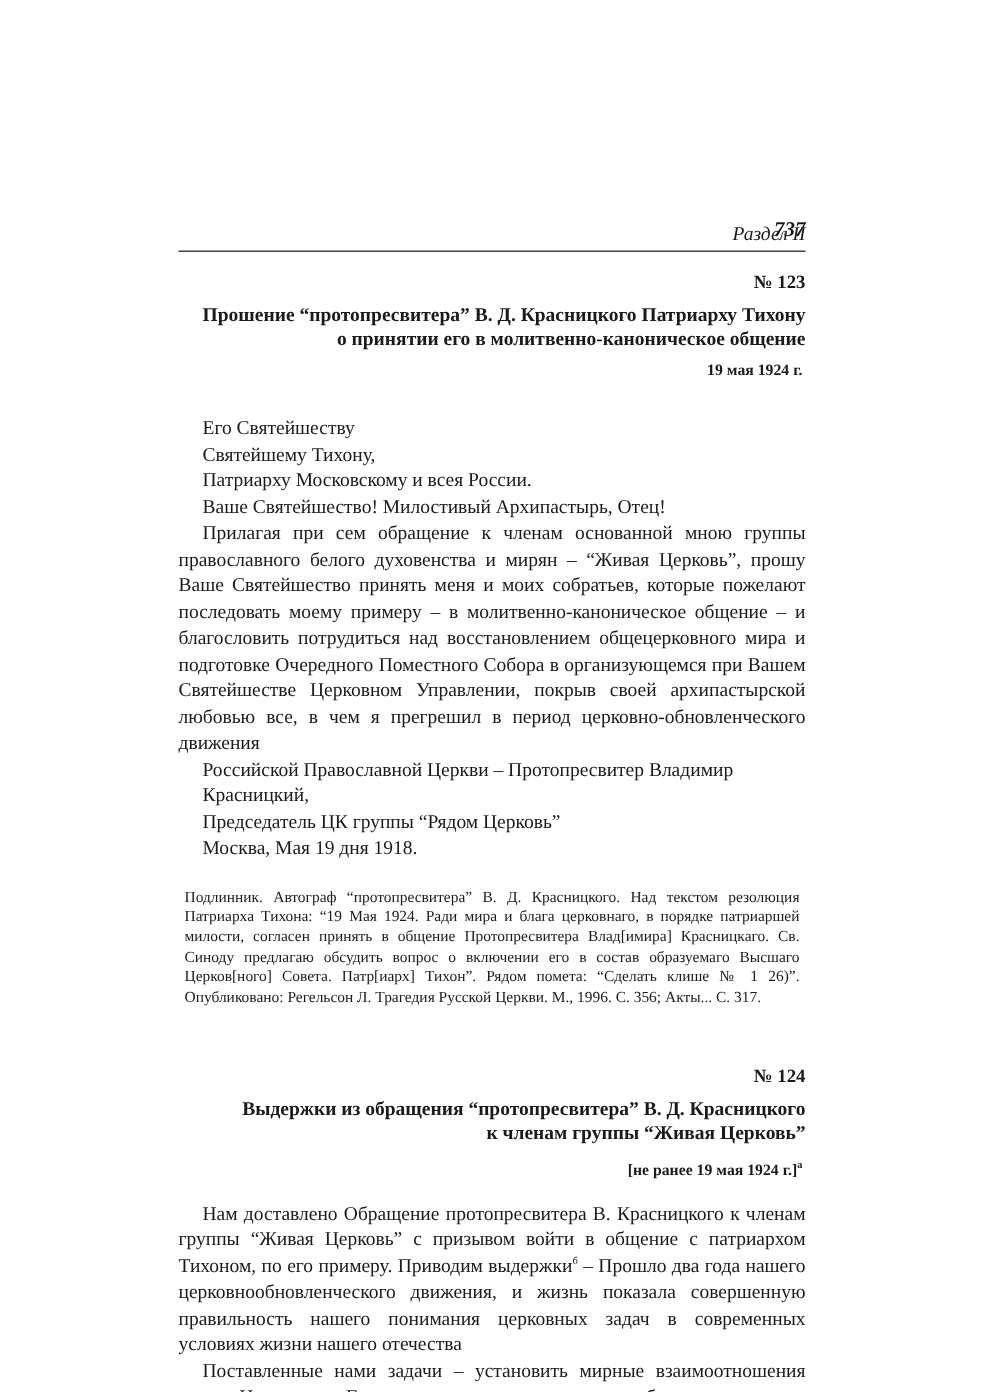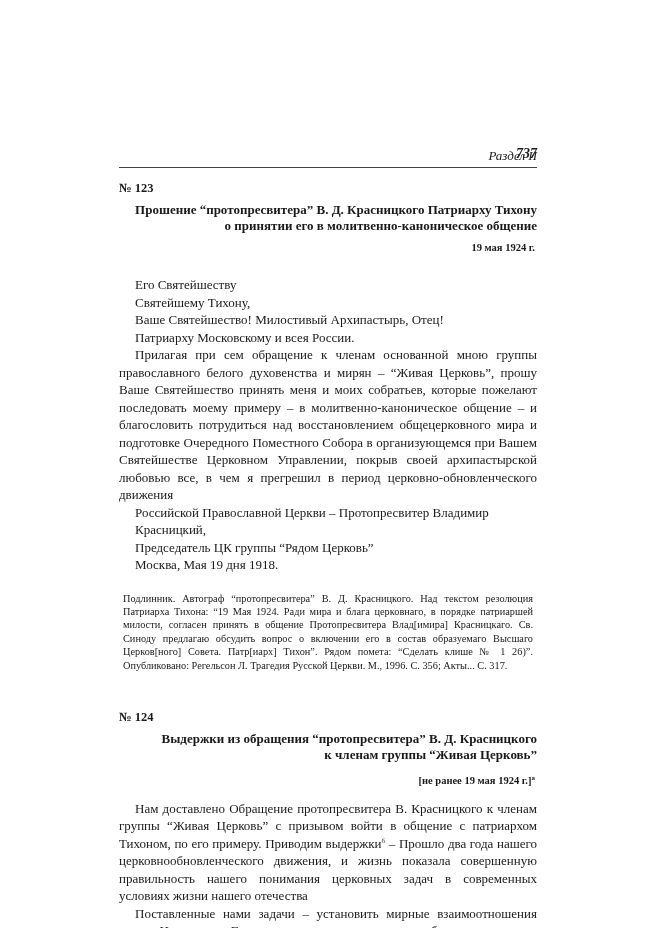--- a/index.html
+++ b/index.html
@@ -37,21 +37,21 @@
     }
     .running-head .pageno {
       position: absolute;
       right: 0;
       top: -1px;
       font-style: italic;
       font-weight: bold;
       font-size: 14px;
     }
     .doc-number {
-      text-align: left;
+      text-align: right;
       font-weight: bold;
       font-size: 12.5px;
       margin-top: 13px;
     }
     .doc-title {
       text-align: right;
       font-weight: bold;
       font-size: 13px;
       line-height: 16px;
       margin-top: 6px;
@@ -115,22 +115,22 @@
     <div class="doc-number">№ 123</div>
     <div class="doc-title">
       <div>Прошение “протопресвитера” В. Д. Красницкого Патриарху Тихону</div>
       <div>о принятии его в молитвенно-каноническое общение</div>
     </div>
     <div class="doc-date">19 мая 1924 г.</div>
 
     <div class="body-text address">
       <p class="plain">Его Святейшеству</p>
       <p class="plain">Святейшему Тихону,</p>
+      <p class="plain">Патриарху Московскому и всея России.</p>
       <p class="plain">Ваше Святейшество! Милостивый Архипастырь, Отец!</p>
-      <p class="plain">Патриарху Московскому и всея России.</p>
       <p>Прилагая при сем обращение к членам основанной мною группы православного белого духовенства и мирян – “Живая Церковь”, прошу Ваше Святейшество принять меня и моих собратьев, которые пожелают последовать моему примеру – в молитвенно-каноническое общение – и благословить потрудиться над восстановлением общецерковного мира и подготовке Очередного Поместного Собора в организующемся при Вашем Святейшестве Церковном Управлении, покрыв своей архипастырской любовью все, в чем я прегрешил в период церковно-обновленческого движения</p>
       <div class="signature">
         <p>Российской Православной Церкви – Протопресвитер Владимир Красницкий,</p>
         <p>Председатель ЦК группы “Рядом Церковь”</p>
         <p>Москва, Мая 19 дня 1918.</p>
       </div>
     </div>
 
     <div class="note">
       <p>Подлинник. Автограф “протопресвитера” В. Д. Красницкого. Над текстом резолюция Патриарха Тихона: “19 Мая 1924. Ради мира и блага церковнаго, в порядке патриаршей милости, согласен принять в общение Протопресвитера Влад[имира] Красницкаго. Св. Синоду предлагаю обсудить вопрос о включении его в состав образуемаго Высшаго Церков[ного] Совета. Патр[иарх] Тихон”. Рядом помета: “Сделать клише № 1 26)”. Опубликовано: Регельсон Л. Трагедия Русской Церкви. М., 1996. С. 356; Акты... С. 317.</p>

